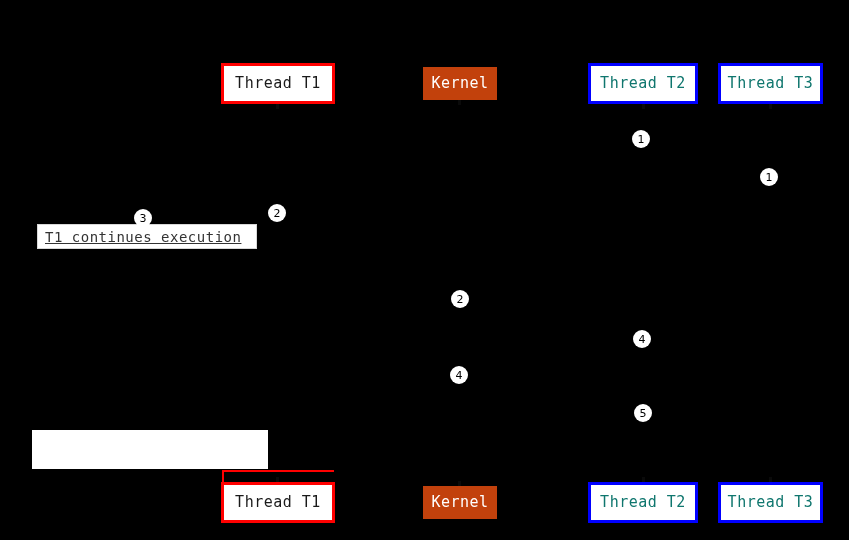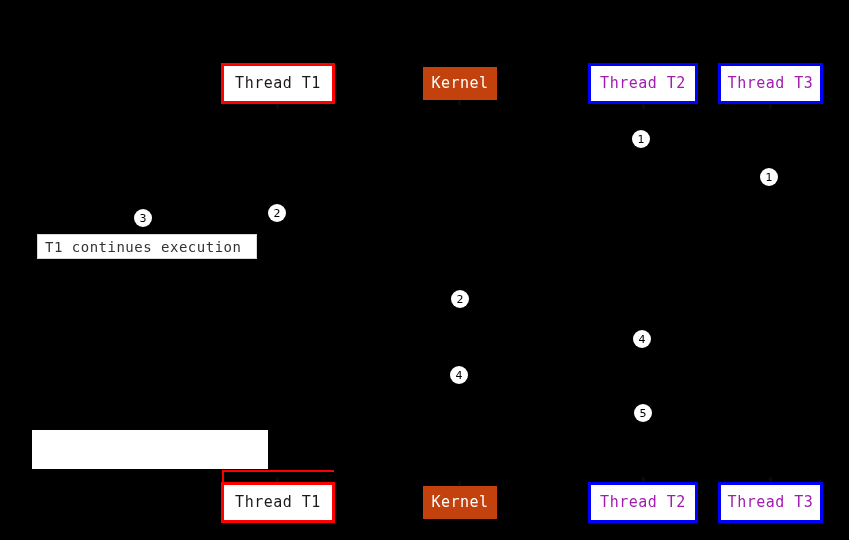--- a/index.html
+++ b/index.html
@@ -33,21 +33,21 @@
     white-space: nowrap;
   }
   .node.red-outline {
     background: #ffffff;
     border: 3px solid #ff0000;
     color: #1a1a1a;
   }
   .node.blue-outline {
     background: #ffffff;
     border: 3px solid #0000ff;
-    color: #a21caf;
+    color: #0f766e;
   }
   .node.blue-fill {
     background: #c2410c;
     border: 0;
     color: #ffffff;
   }
 
   
   .stub {
     position: absolute;
@@ -114,21 +114,21 @@
     </div>
 
   <div id="participants-top">
       <div class="node red-outline" style="left: 221px; top: 63px; width: 114px; height: 41px;">Thread T1</div>
       <div class="node blue-fill" style="left: 423px; top: 67px; width: 74px; height: 33px;">Kernel</div>
       <div class="node blue-outline" style="left: 588px; top: 63px; width: 110px; height: 41px;">Thread T2</div>
       <div class="node blue-outline" style="left: 718px; top: 63px; width: 105px; height: 41px;">Thread T3</div>
     </div>
 
   <div id="notes">
-      <div class="note" style="left: 37px; top: 234px; width: 220px; height: 25px;">T1 continues execution</div>
+      <div class="note" style="left: 37px; top: 224px; width: 220px; height: 25px; text-decoration: underline;">T1 continues execution</div>
       <div class="note blank" style="left: 32px; top: 430px; width: 236px; height: 39px;"></div>
     </div>
 
   <div id="badges">
       <div class="badge" style="left: 632px; top: 130px;">1</div>
       <div class="badge" style="left: 760px; top: 168px;">1</div>
       <div class="badge" style="left: 134px; top: 209px;">3</div>
       <div class="badge" style="left: 268px; top: 204px;">2</div>
       <div class="badge" style="left: 451px; top: 290px;">2</div>
       <div class="badge" style="left: 633px; top: 330px;">4</div>

